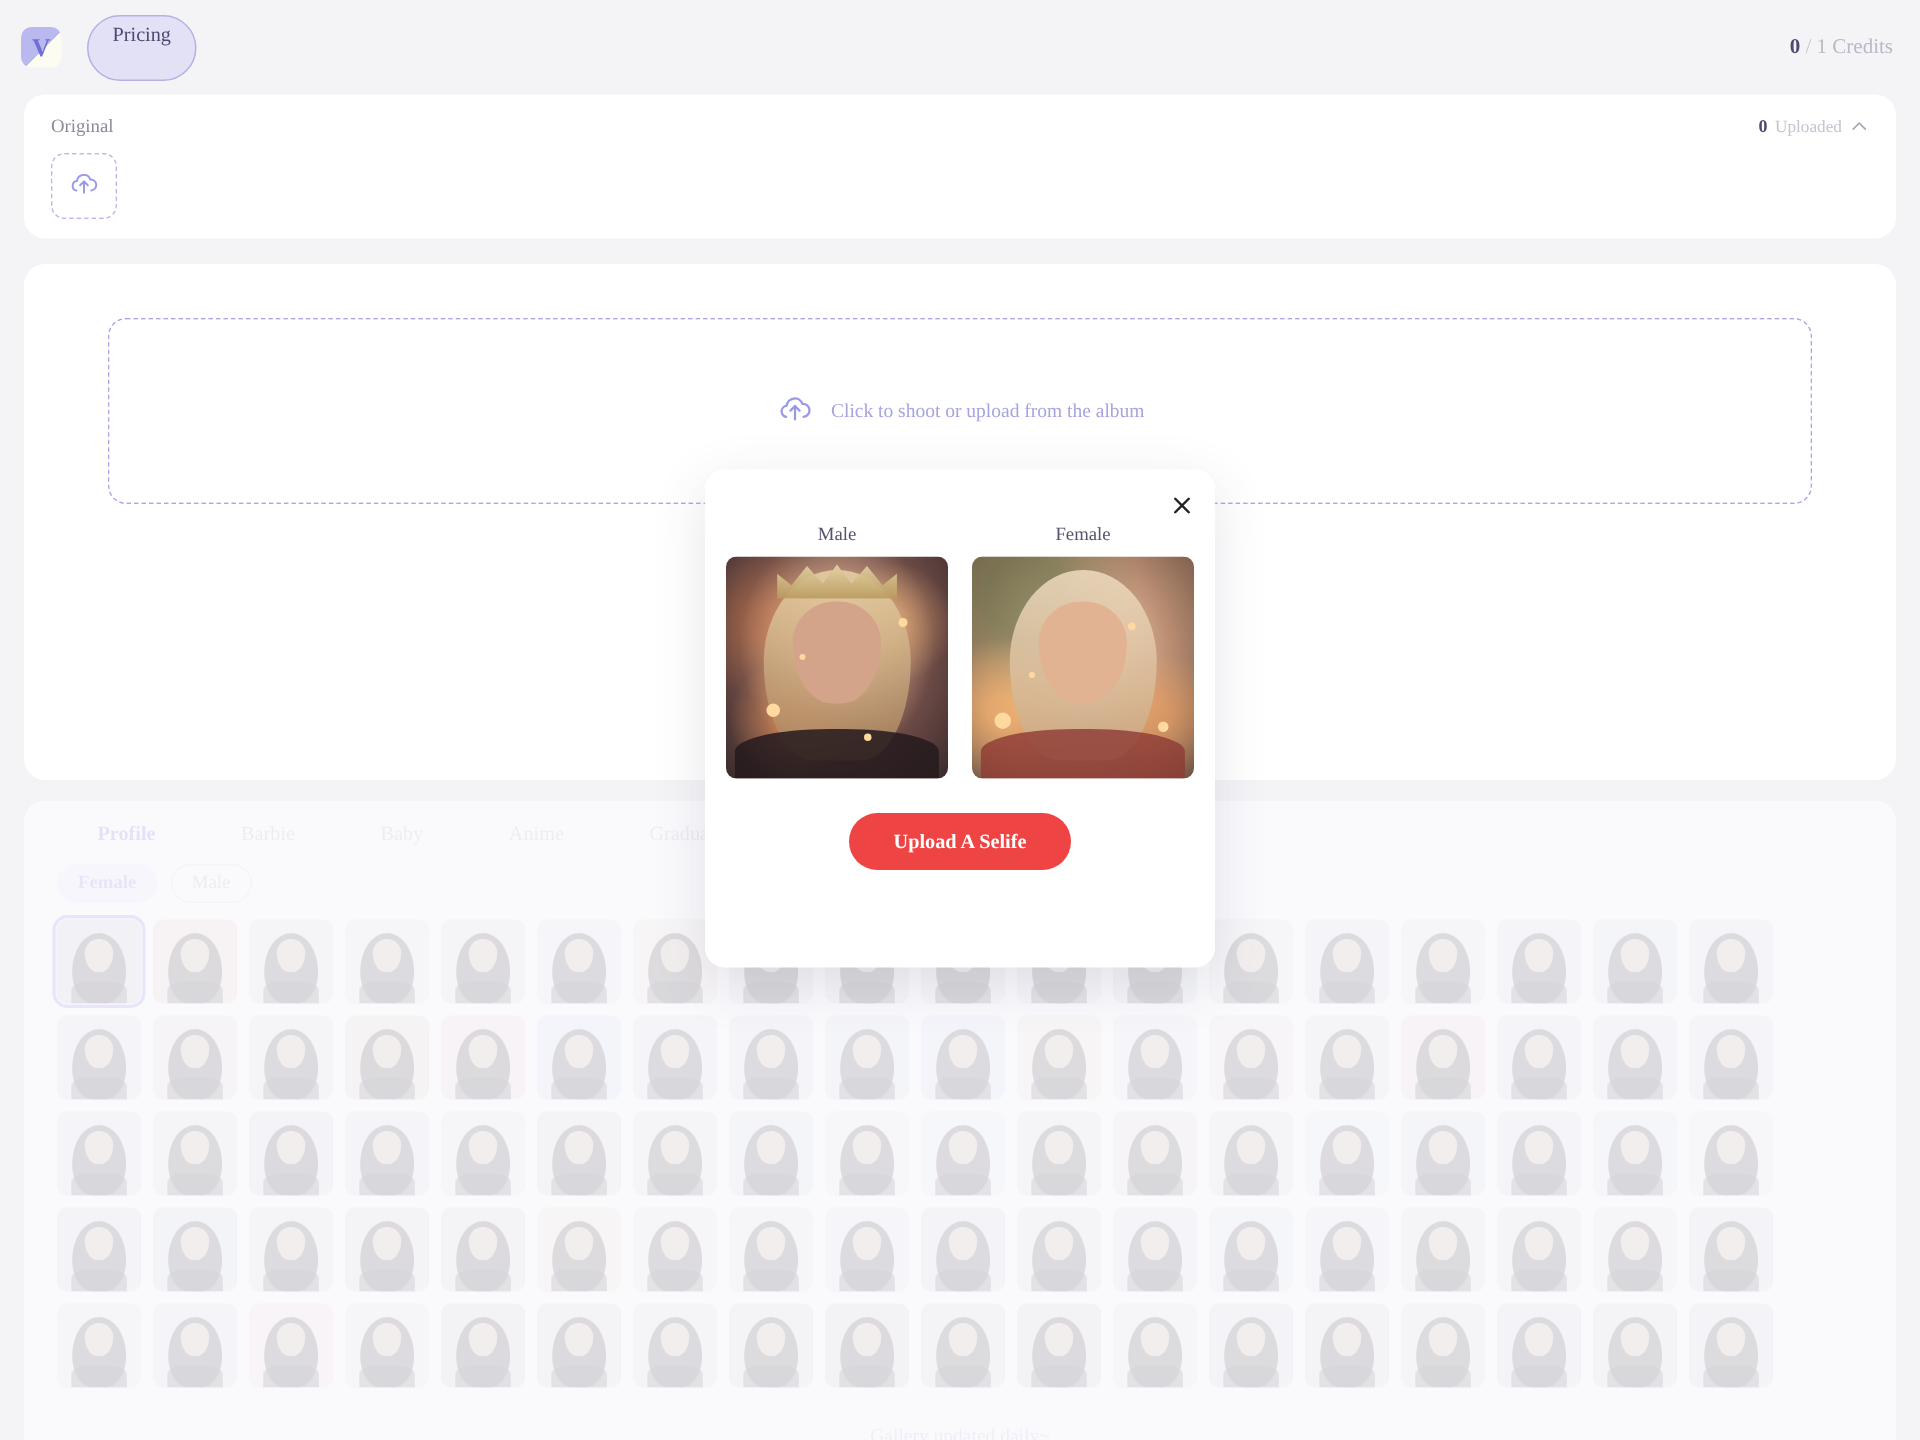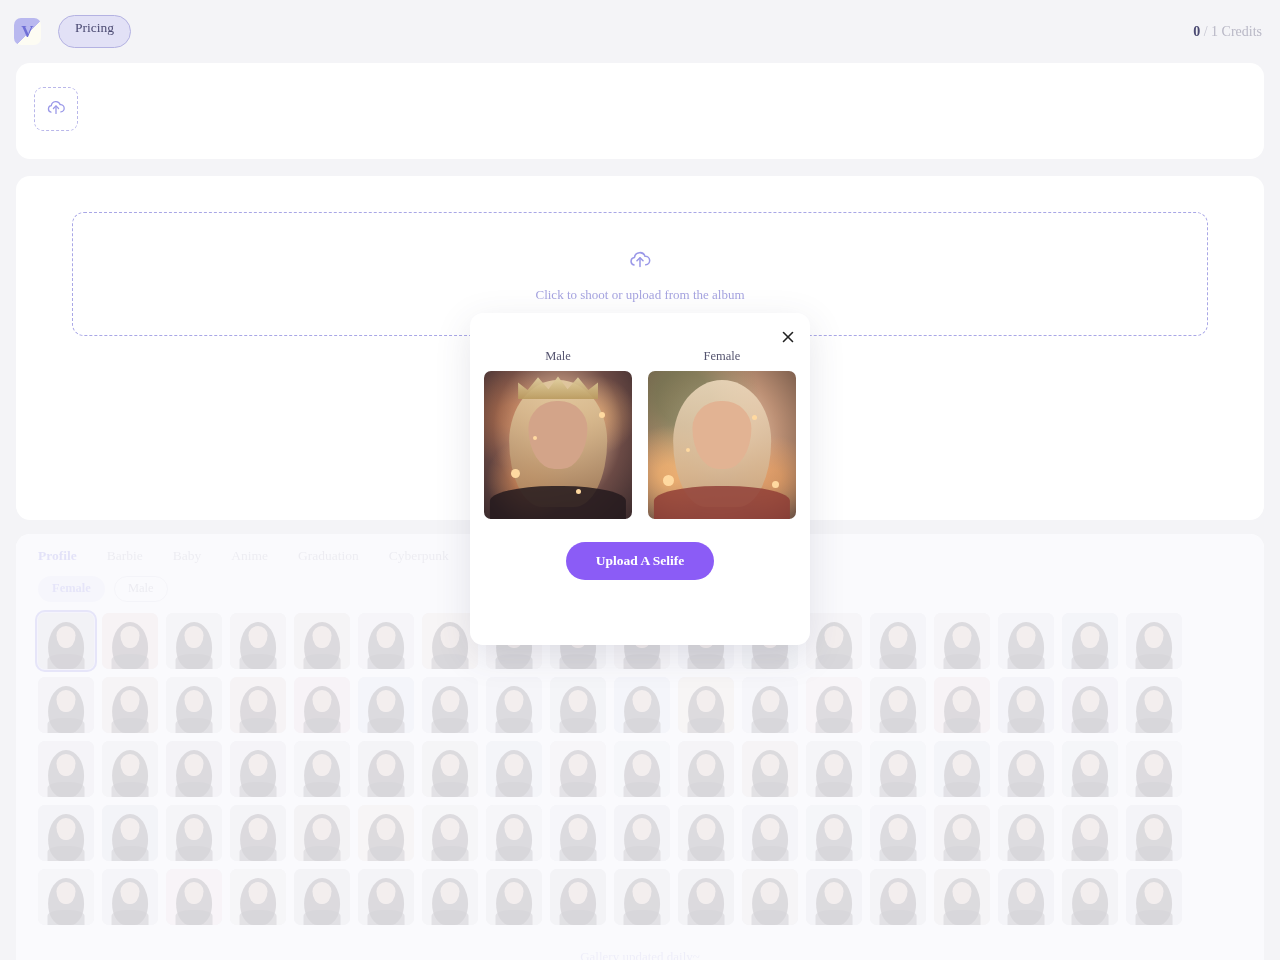--- a/index.html
+++ b/index.html
@@ -21,21 +21,21 @@
   }
   .logo {
     width: 27px; height: 27px; border-radius: 7px;
     background: linear-gradient(135deg,#b9b8ef 0%,#b9b8ef 55%,#fdfcf3 55%,#fdfcf3 100%);
     display: flex; align-items: center; justify-content: center;
     color: #6f6fd6; font-size: 17px; font-weight: 700;
     line-height: 1; font-family: "Liberation Serif", serif;
   }
   .pricing-pill {
     margin-left: 17px;
-    padding: 4px 16px 11px;
+    padding: 4px 16px 22px;
     border: 1px solid #b4b2e2;
     border-radius: 999px;
     background: #e2e1f6;
     color: #4b4a72; font-size: 13.5px;
     cursor: pointer; white-space: nowrap;
   }
   .credits {
     margin-left: auto;
     font-size: 14px; color: #b9b8c6;
     white-space: nowrap;
@@ -72,41 +72,41 @@
   .card-drop {
     margin-top: 17px;
     height: 344px;
     padding: 36px 56px;
     position: relative;
   }
   .dropzone {
     height: 124px;
     border: 1px dashed #a9a7e6;
     border-radius: 12px;
-    display: flex; flex-direction: column;
+    display: flex; flex-direction: row;
     align-items: center; justify-content: center;
     gap: 11px;
     cursor: pointer;
   }
   .dropzone-text { font-size: 13px; color: #a6a4e0; }
 
   
   .card-gallery {
     margin-top: 14px;
     height: 445px;
     padding: 14px 0 0 0;
     overflow: hidden;
     position: relative;
   }
   .tabs {
     display: flex; align-items: center; gap: 30px;
     padding: 0 22px;
     font-size: 13.5px;
   }
-  .tab { color: #bcbbc8; cursor: pointer; white-space: nowrap; }
+  .tab { color: #bcbbc8; cursor: pointer; white-space: nowrap; margin-left: 27px; }
   .tab.active { color: #8b89e6; font-weight: 700; }
 
   .genders {
     display: flex; align-items: center; gap: 9px;
     padding: 12px 22px 0;
   }
   .gpill {
     font-size: 12.5px;
     padding: 4px 13px 5px;
     border-radius: 999px;
@@ -262,21 +262,21 @@
     width: 54%; height: 16%;
     transform: translateX(-50%);
     background: linear-gradient(180deg,#e7d7a8,#b99a5e);
     clip-path: polygon(0% 100%,0% 30%,12% 62%,25% 8%,38% 58%,50% 4%,62% 58%,75% 8%,88% 62%,100% 30%,100% 100%);
     opacity: .9;
   }
   .pv-sparkle { position: absolute; border-radius: 50%; background: #ffd9a0; filter: blur(.4px); }
 
   .modal-cta-wrap { margin-top: 23px; display: flex; justify-content: center; }
   .modal-cta {
-    background: #8b5cf6;
+    background: #ef4444;
     color: #fff;
     font-size: 13.5px; font-weight: 700;
     border: none;
     padding: 11px 30px;
     border-radius: 999px;
     cursor: pointer;
     font-family: "Liberation Serif", serif;
   }
 </style>
 </head>
@@ -290,20 +290,32 @@
     </div>
     <div class="pricing-pill">Pricing</div>
     <div class="credits">
       <span class="num">0</span>
       <span class="sep">/</span>
       <span>1 Credits</span>
     </div>
   </div>
 
   <div class="card card-original">
+    <div class="orig-head">
+      <div class="orig-label">Original</div>
+      <div class="orig-right">
+        <span class="num">0</span>
+        <span>Uploaded</span>
+        <span class="chev">
+          <svg width="13" height="13" viewBox="0 0 16 16" fill="none" stroke="#a9a8b6" stroke-width="1.4" stroke-linecap="round" stroke-linejoin="round">
+              <polyline points="3,10 8,5 13,10"></polyline>
+            </svg>
+        </span>
+      </div>
+    </div>
     <div class="upload-chip">
       <span>
         <svg width="22" height="22" viewBox="0 0 24 24" fill="none" stroke="#9a98e8" stroke-width="1.4" stroke-linecap="round" stroke-linejoin="round">
           <path d="M6.5 17.5A3.5 3.5 0 0 1 6.9 10.6a5 5 0 0 1 9.7-1.1 3.9 3.9 0 0 1 .7 7.9"></path>
           <line x1="12" y1="19" x2="12" y2="11"></line>
           <polyline points="9.2,13.6 12,10.8 14.8,13.6"></polyline>
         </svg>
       </span>
     </div>
   </div>

